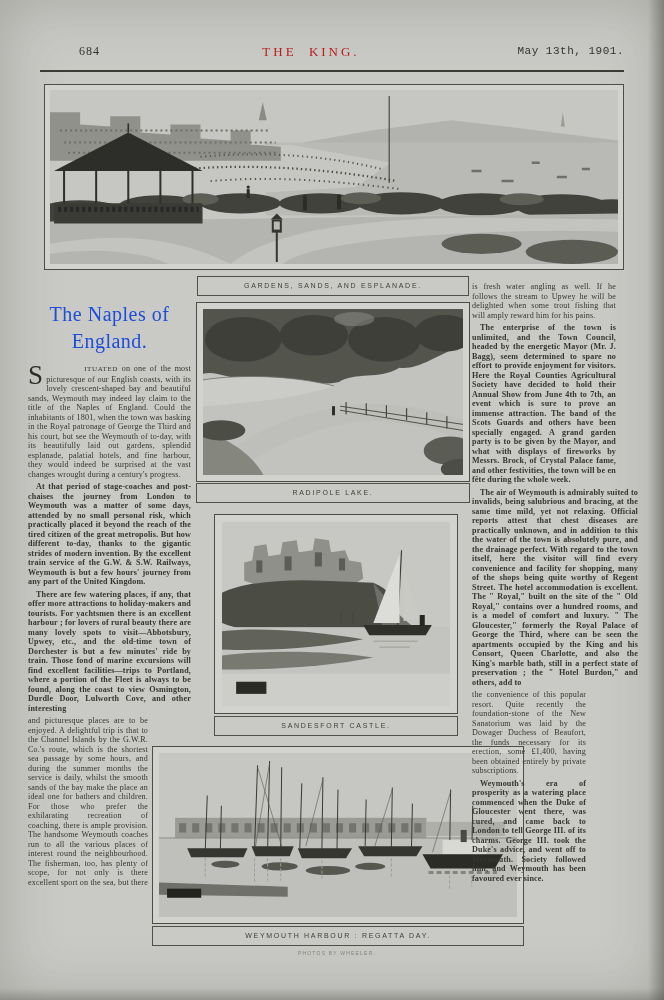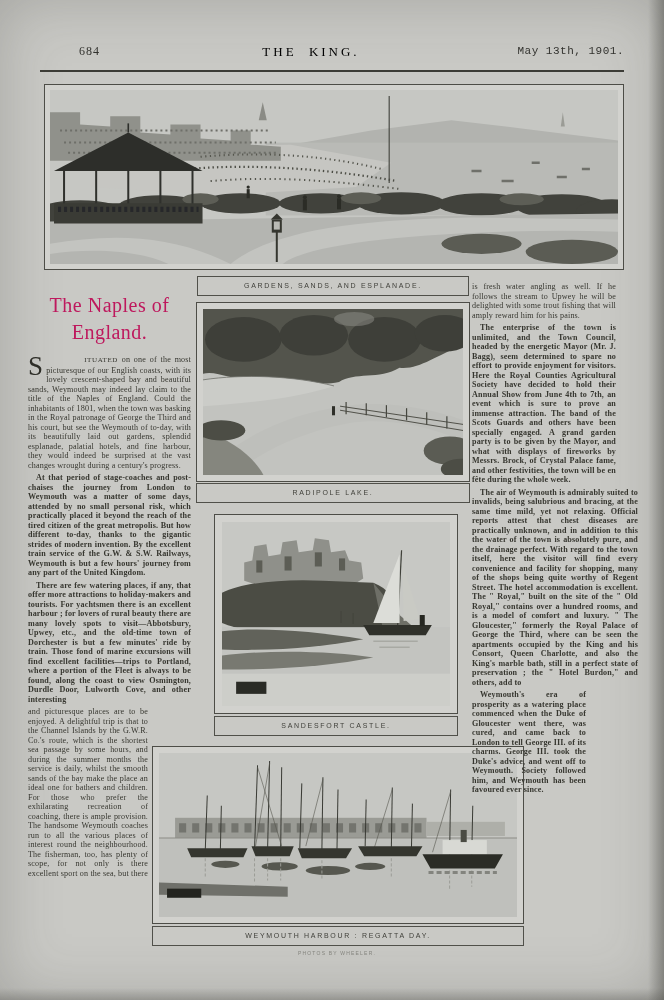--- a/index.html
+++ b/index.html
@@ -9,21 +9,21 @@
     font-family:"Liberation Serif",serif;color:#32322e;
     box-shadow:inset 0 0 60px rgba(60,60,55,.25);
   }
   .edge-right{position:absolute;top:0;right:0;width:16px;height:100%;
     background:linear-gradient(to right,rgba(70,70,65,0),rgba(70,70,65,.45));}
   .edge-bottom{position:absolute;left:0;bottom:0;width:100%;height:12px;
     background:linear-gradient(to bottom,rgba(70,70,65,0),rgba(70,70,65,.30));}
   
   .pageno{position:absolute;left:56px;top:44px;font-size:12px;letter-spacing:1px;margin-left:23px;}
   .masthead{position:absolute;left:0;top:44px;width:622px;text-align:center;
-    font-size:13px;letter-spacing:3px;word-spacing:6px;color:#000000;}
+    font-size:13px;letter-spacing:3px;word-spacing:6px;color:#b91c1c;}
   .issue-date{position:absolute;right:40px;top:45px;font-size:11px;letter-spacing:.5px;font-family:Liberation Mono, monospace;}
   .header-rule{position:absolute;left:40px;top:70px;width:584px;height:2px;background:#3c3c36;}
   
   .frame{position:absolute;border:1px solid #4d4d47;background:#d2d2ce;}
   .frame .photo{position:absolute;background:#c6c7c3;overflow:hidden;}
   .frame svg{display:block;width:100%;height:100%;}
   .f1{left:44px;top:84px;width:578px;height:184px;}
   .f1 .photo{left:5px;top:5px;right:5px;bottom:5px;}
   .f2{left:196px;top:302px;width:272px;height:178px;}
   .f2 .photo{left:6px;top:6px;right:6px;bottom:6px;}
@@ -41,21 +41,21 @@
   .c4{left:152px;top:926px;width:370px;}
   .credit{position:absolute;left:152px;top:950px;width:370px;text-align:center;
     font-family:"Liberation Sans",sans-serif;font-size:5px;letter-spacing:1.2px;color:#84847e;}
   
   .col{position:absolute;font-size:8.1px;line-height:9.5px;text-align:justify;
     letter-spacing:.15px;color:#36362f;}
   .col p{margin:0 0 3px 0;}
   .col-left{left:28px;top:288px;width:163px;}
   .col-right{left:472px;top:282px;width:166px;}
   .article-title{font-size:20px;line-height:27px;text-align:center;
-    letter-spacing:.5px;color:#be185d;margin:4px 0 9px 0;font-weight:normal;}
+    letter-spacing:.5px;color:#1d4ed8;margin:13px 0 9px 0;font-weight:normal;}
   .ind{text-indent:8px;font-weight:bold;}
   .narrow-l{width:120px;}
   .rc-top{margin-left:22px;width:144px;}
   .rc-narrow{margin-left:52px;width:114px;}
   .dropcap{float:left;font-size:27px;line-height:21px;padding:1px 3px 0 0;color:#2e2e28;}
   .sc{font-size:7px;letter-spacing:.6px;margin-left:38px;}
 </style>
 </head>
 <body>
 
@@ -252,21 +252,22 @@
       <span>The Naples of</span><br>
       <span>England.</span>
     </h1>
     <p><span class="dropcap">S</span><span class="sc">ITUATED</span><span> on one of the most picturesque of our English coasts, with its lovely crescent-shaped bay and beautiful sands, Weymouth may indeed lay claim to the title of the Naples of England. Could the inhabitants of 1801, when the town was basking in the Royal patronage of George the Third and his court, but see the Weymouth of to-day, with its beautifully laid out gardens, splendid esplanade, palatial hotels, and fine harbour, they would indeed be surprised at the vast changes wrought during a century's progress.</span></p>
     <p class="ind">At that period of stage-coaches and post-chaises the journey from London to Weymouth was a matter of some days, attended by no small personal risk, which practically placed it beyond the reach of the tired citizen of the great metropolis. But how different to-day, thanks to the gigantic strides of modern invention. By the excellent train service of the G.W. &amp; S.W. Railways, Weymouth is but a few hours' journey from any part of the United Kingdom.</p>
     <p class="ind">There are few watering places, if any, that offer more attractions to holiday-makers and tourists. For yachtsmen there is an excellent harbour ; for lovers of rural beauty there are many lovely spots to visit—Abbotsbury, Upwey, etc., and the old-time town of Dorchester is but a few minutes' ride by train. Those fond of marine excursions will find excellent facilities—trips to Portland, where a portion of the Fleet is always to be found, along the coast to view Osmington, Durdle Door, Lulworth Cove, and other interesting</p>
     <p class="narrow-l">and picturesque places are to be enjoyed. A delightful trip is that to the Channel Islands by the G.W.R. Co.'s route, which is the shortest sea passage by some hours, and during the summer months the service is daily, whilst the smooth sands of the bay make the place an ideal one for bathers and children. For those who prefer the exhilarating recreation of coaching, there is ample provision. The handsome Weymouth coaches run to all the various places of interest round the neighbourhood. The fisherman, too, has plenty of scope, for not only is there excellent sport on the sea, but there</p>
   </div>
 
   <div class="col col-right">
-    <p class="rc-top">is fresh water angling as well. If he follows the stream to Upwey he will be delighted with some trout fishing that will amply reward him for his pains.</p>
+    <p class="rc-top">is fresh water angling as well. If he follows the stream to Upwey he will be delighted when some trout fishing that will amply reward him for his pains.</p>
     <p class="rc-top ind">The enterprise of the town is unlimited, and the Town Council, headed by the energetic Mayor (Mr. J. Bagg), seem determined to spare no effort to provide enjoyment for visitors. Here the Royal Counties Agricultural Society have decided to hold their Annual Show from June 4th to 7th, an event which is sure to prove an immense attraction. The band of the Scots Guards and others have been specially engaged. A grand garden party is to be given by the Mayor, and what with displays of fireworks by Messrs. Brock, of Crystal Palace fame, and other festivities, the town will be en fête during the whole week.</p>
     <p class="ind">The air of Weymouth is admirably suited to invalids, being salubrious and bracing, at the same time mild, yet not relaxing. Official reports attest that chest diseases are practically unknown, and in addition to this the water of the town is absolutely pure, and the drainage perfect. With regard to the town itself, here the visitor will find every convenience and facility for shopping, many of the shops being quite worthy of Regent Street. The hotel accommodation is excellent. The " Royal," built on the site of the " Old Royal," contains over a hundred rooms, and is a model of comfort and luxury. " The Gloucester," formerly the Royal Palace of George the Third, where can be seen the apartments occupied by the King and his Consort, Queen Charlotte, and also the King's marble bath, still in a perfect state of preservation ; the " Hotel Burdon," and others, add to</p>
+    <p class="rc-narrow">the convenience of this popular resort. Quite recently the foundation-stone of the New Sanatorium was laid by the Dowager Duchess of Beaufort, the funds necessary for its erection, some £1,400, having been obtained entirely by private subscriptions.</p>
     <p class="rc-narrow ind">Weymouth's era of prosperity as a watering place commenced when the Duke of Gloucester went there, was cured, and came back to London to tell George III. of its charms. George III. took the Duke's advice, and went off to Weymouth. Society followed him, and Weymouth has been favoured ever since.</p>
   </div>
 
   <div class="edge-right"></div>
   <div class="edge-bottom"></div>
 </div>
 
 </body></html>

